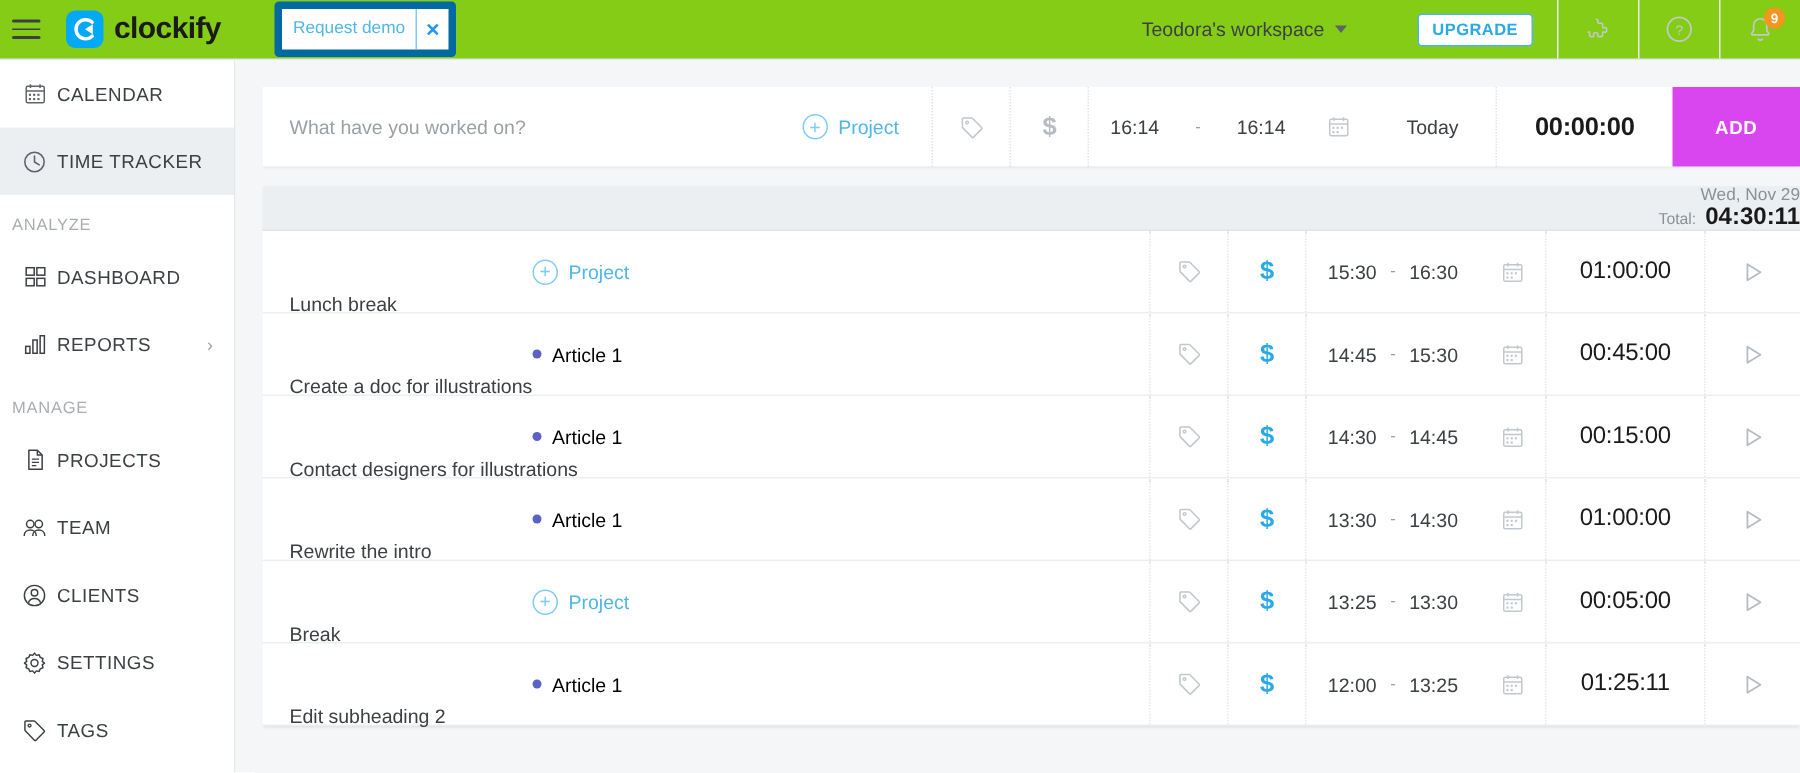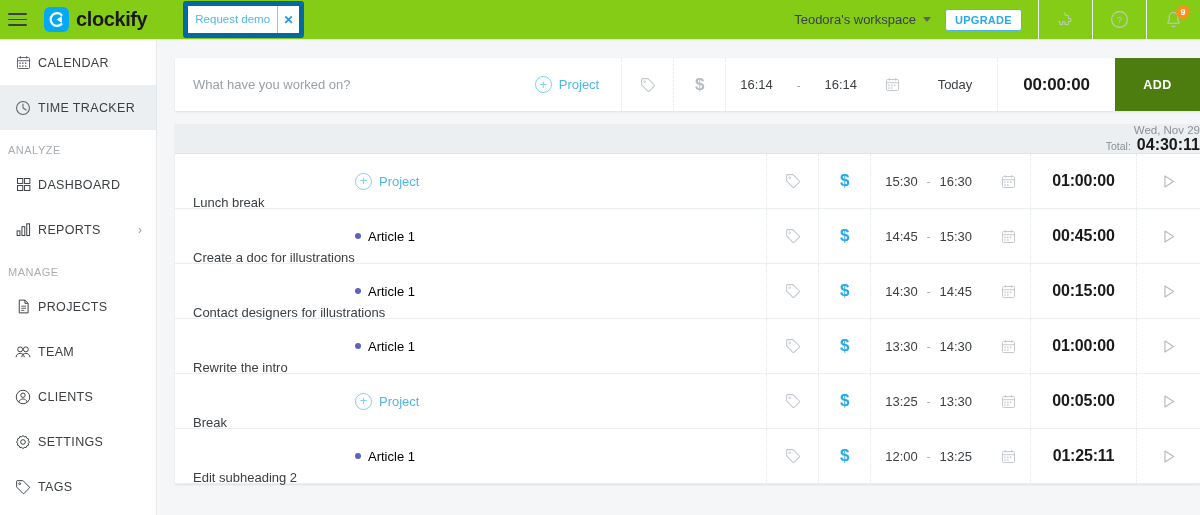--- a/index.html
+++ b/index.html
@@ -75,20 +75,21 @@
     border-left: 4px solid transparent;
     border-right: 4px solid transparent;
     border-top: 5px solid #5f6368;
   }
   .upgrade-btn {
     border: 1px solid #4fb7e8; border-radius: 3px;
     color: #29a9e8; font-size: 11px; font-weight: bold;
     letter-spacing: 0.3px;
     padding: 4px 9px; background: #fff; cursor: pointer;
     margin-right: 16px;
+    margin-left: 33px;
   }
   .icon-cell {
     width: 54px; height: 100%;
     display: flex; align-items: center; justify-content: center;
     border-left: 1px solid #eceff1;
     cursor: pointer; position: relative;
   }
   .badge {
     position: absolute; top: 5px; right: 10px;
     background: #f7941e; color: #fff;
@@ -197,21 +198,21 @@
   }
   .duration-cell {
     display: flex; align-items: center; justify-content: center;
     width: 118px;
     border-left: 1px dotted #dfe3e6;
     font-size: 17px; font-weight: bold; color: #1a1a1a;
     letter-spacing: -0.2px;
   }
   .add-btn {
     width: 85px;
-    background: #4d7c0f; color: #fff;
+    background: #d946ef; color: #fff;
     font-size: 12.5px; font-weight: bold; letter-spacing: 0.4px;
     display: flex; align-items: center; justify-content: center;
     cursor: pointer; border: 0;
     font-family: "Liberation Sans", sans-serif;
   }
 
   
   .entries-card {
     background: #fff;
     box-shadow: 0 1px 2px rgba(0,0,0,0.09);
@@ -267,21 +268,21 @@
   }
   .entry-times .dash { color: #9aa0a6; font-size: 11px; }
   .entry-cal {
     width: 44px; display: flex; align-items: center; justify-content: center;
     cursor: pointer;
   }
   .entry-duration {
     width: 106px;
     display: flex; align-items: center; justify-content: center;
     border-left: 1px dotted #e4e8eb;
-    font-size: 16px; font-weight: bold; color: #1a1a1a;
+    font-size: 16px; font-weight: normal; color: #1a1a1a;
     letter-spacing: -0.2px;
   }
   .entry-play {
     width: 64px;
     display: flex; align-items: center; justify-content: center;
     border-left: 1px dotted #e4e8eb;
     cursor: pointer;
   }
   .dollar {
     font-size: 17px; font-weight: bold;

